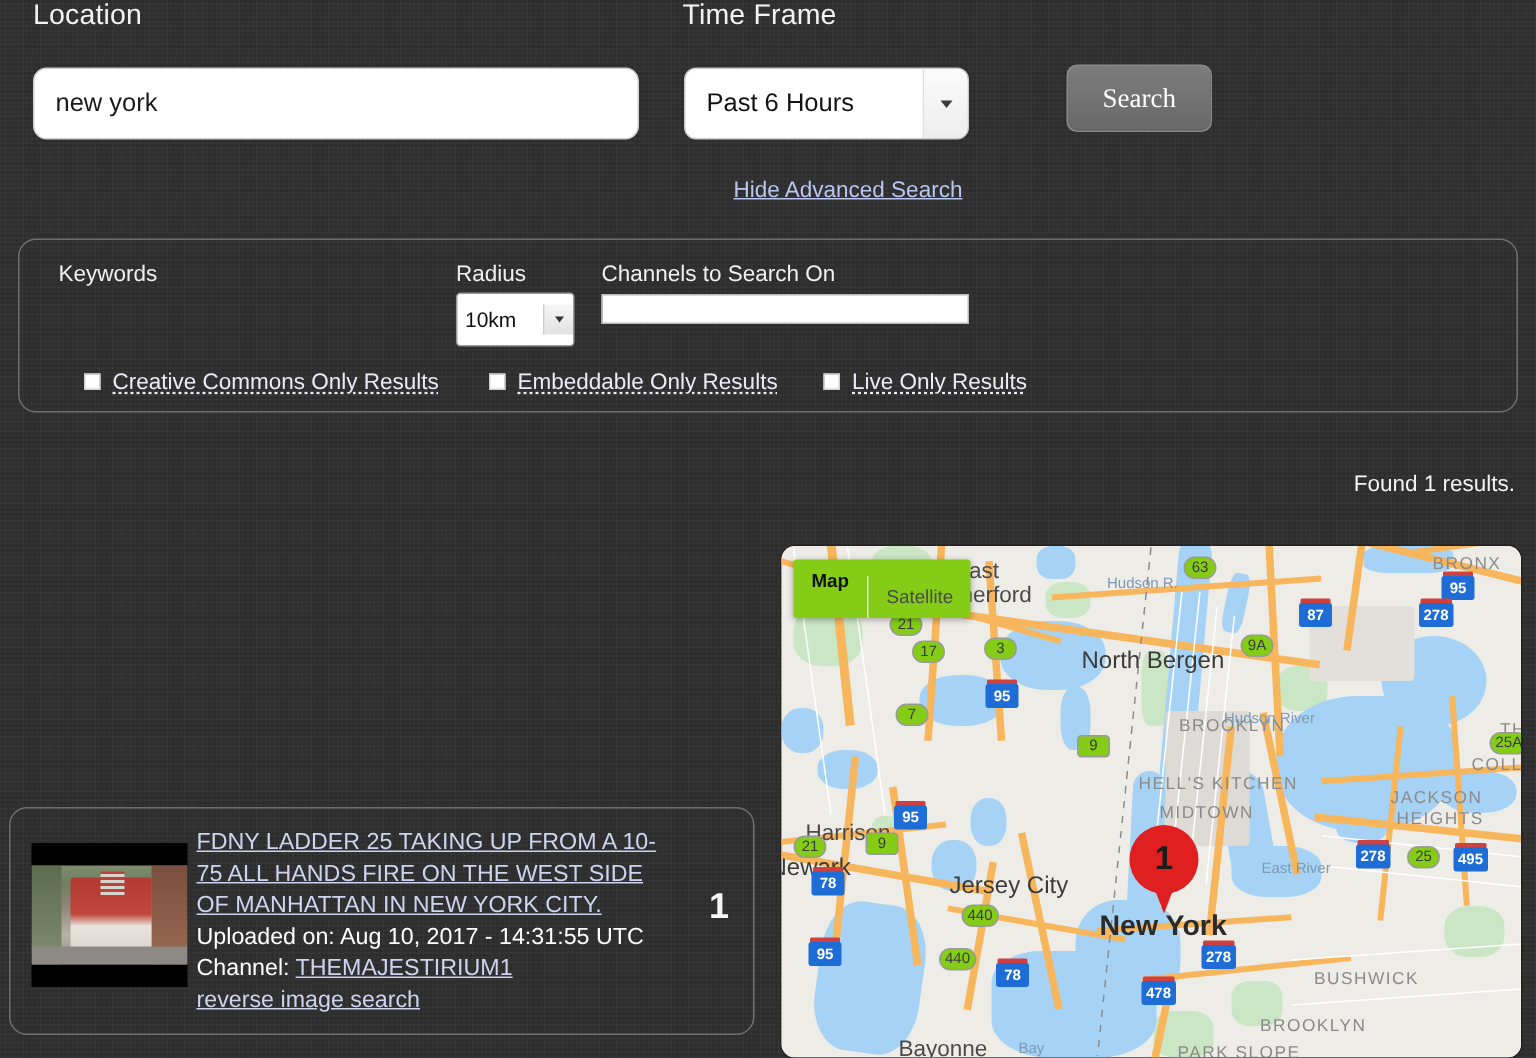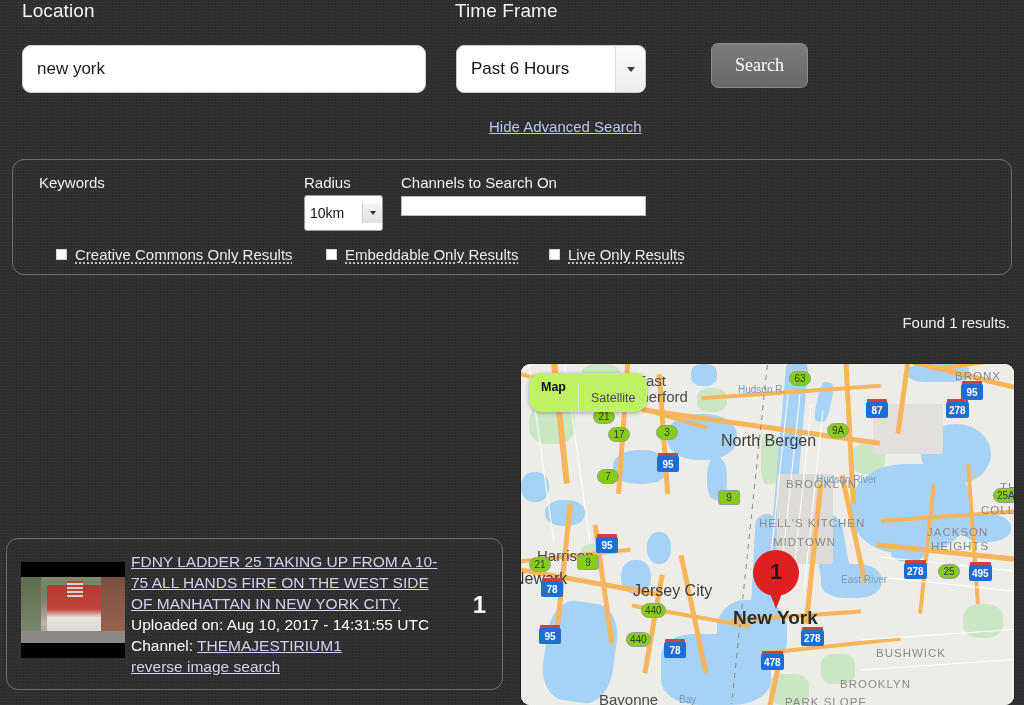--- a/index.html
+++ b/index.html
@@ -257,22 +257,22 @@
     font-weight: bold;
     font-size: 10px;
     height: 16px;
     box-shadow: 0 -4px 0 -1px #cf4040;
   }
 
   .map-type-ctl {
     position: absolute;
     left: 8px; top: 9px;
     display: flex;
-    background: #bef264;
-    border-radius: 13px;
+    background: #84cc16;
+    border-radius: 2px;
     box-shadow: 0 1px 4px rgba(0,0,0,0.3);
     overflow: hidden;
     z-index: 20;
   }
   .map-type-ctl div {
     padding: 7px 12px;
     font-size: 12.5px;
     color: #4a4a4a;
     cursor: pointer;
   }

